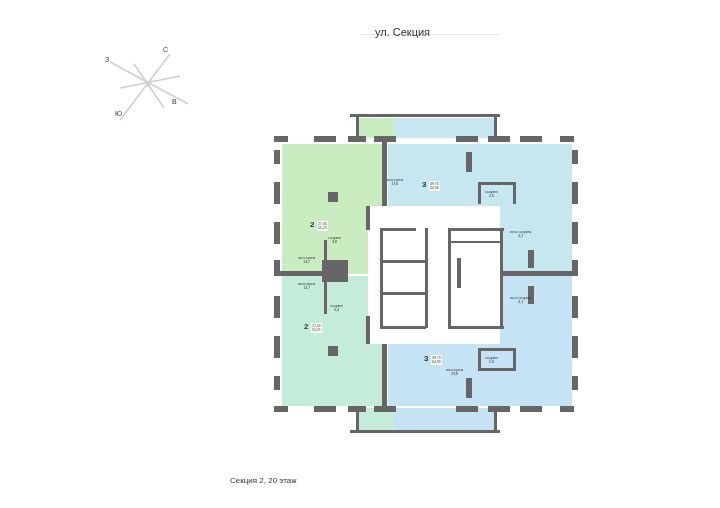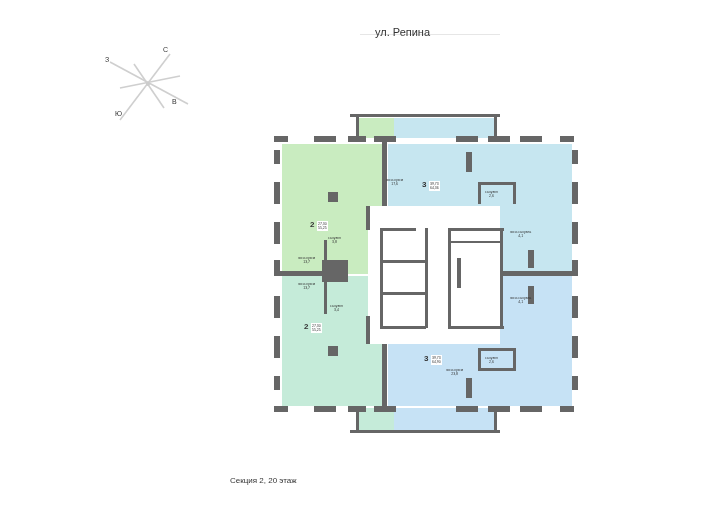--- a/index.html
+++ b/index.html
@@ -16,21 +16,21 @@
   .aptarea{position:absolute;font-size:3.5px;color:#333;background:#fff;padding:1px;line-height:4px;}
   .caption{position:absolute;left:230px;top:476px;font-size:8px;color:#333;}
   .watermark{position:absolute;left:90px;top:180px;font-size:100px;font-weight:bold;color:rgba(255,255,255,0.35);letter-spacing:4px;}
 </style>
 </head>
 <body>
 
 <div class="watermark">АВИТО</div>
 
 <div class="street-line"></div>
-<div class="street-label">ул. Репина</div>
+<div class="street-label">ул. Секция</div>
 
 <div class="compass">
   <svg width="100" height="84">
     <g stroke="#cfcfcf" stroke-width="1.6" fill="none">
       <line x1="10" y1="20" x2="88" y2="62"></line>
       <line x1="70" y1="12" x2="20" y2="78"></line>
       <line x1="20" y1="46" x2="80" y2="34"></line>
       <line x1="34" y1="22" x2="64" y2="66"></line>
     </g>
     <circle cx="48" cy="42" r="2" fill="#ccc"></circle>

